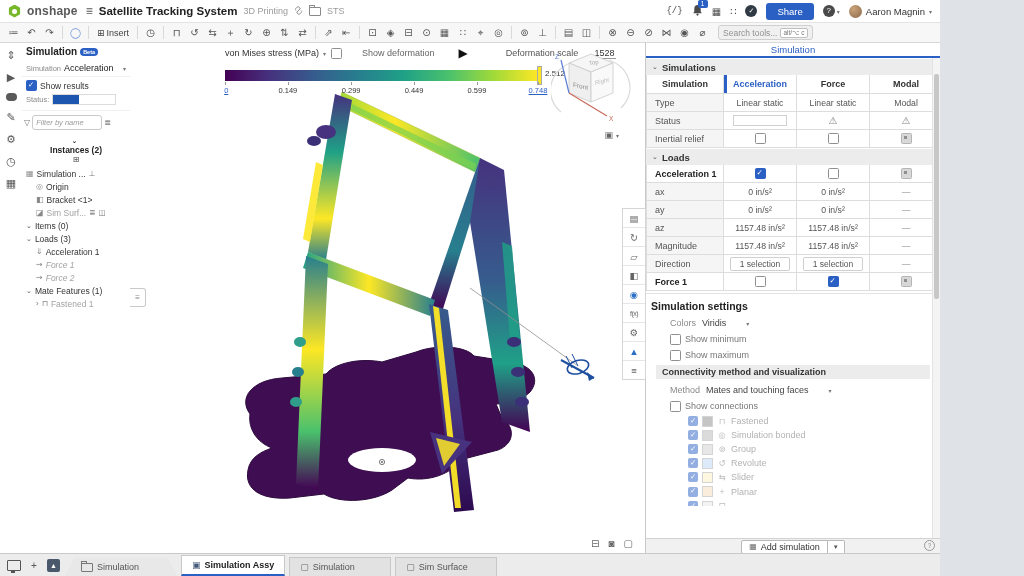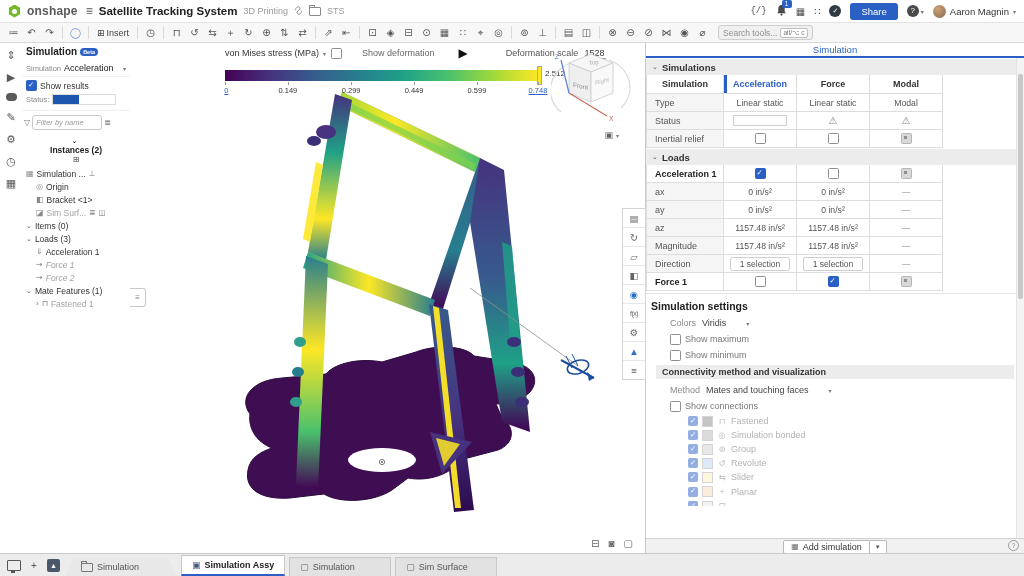--- a/index.html
+++ b/index.html
@@ -1,16 +1,16 @@
 <!DOCTYPE html>
 <html><head>
 <meta charset="utf-8">
 <style>
   html,body{margin:0;padding:0;background:#dfe2e6;}
-  .app{position:relative;width:1024px;height:576px;background:#fff;overflow:hidden;
+  .app{position:relative;width:940px;height:576px;background:#fff;overflow:hidden;
        font-family:"Liberation Sans","DejaVu Sans",sans-serif;-webkit-font-smoothing:antialiased;}
   
   .topbar{height:22px;display:flex;align-items:center;gap:6px;padding:0 8px;background:#fff;border-bottom:1px solid #e3e3e3;position:relative;z-index:9;}
   .logo-hex{width:13px;height:13px;background:#76b82a;clip-path:polygon(50% 0,93% 25%,93% 75%,50% 100%,7% 75%,7% 25%);position:relative;flex:0 0 auto;}
   .logo-hex::after{content:"";position:absolute;left:4px;top:4px;width:5px;height:5px;border-radius:50%;background:#fff;}
   .logo-text{font-size:12px;color:#5a5a5a;font-weight:600;letter-spacing:.2px;}
   .hamburger{font-size:12px;color:#555;margin-left:2px;}
   .doc-title{font-size:11.5px;font-weight:bold;color:#222;}
   .doc-sub{font-size:9px;color:#9a9a9a;}
   .tiny-ic{font-size:9px;color:#8a8a8a;}
@@ -70,21 +70,21 @@
   .tree-row .extra{font-size:7.5px;color:#777;}
   .tree-row.muted{color:#a3a3a3;}
   .tree-row.ital{font-style:italic;}
   
   .viewport{position:absolute;left:130px;top:0;bottom:0;width:515px;background:#fff;overflow:hidden;}
   .vp-head{position:absolute;top:4px;left:95px;display:flex;align-items:center;font-size:9px;color:#444;z-index:3;}
   .vp-dd{display:flex;align-items:center;gap:4px;color:#333;}
   .vp-chk{display:flex;align-items:center;gap:20px;margin-left:5px;color:#666;}
   .play{margin-left:24px;font-size:12px;color:#111;}
   .defscale{margin-left:38px;color:#555;text-align:center;}
-  .defval{margin-left:4px;color:#333;border-bottom:1px solid #999;padding:0 2px;}
+  .defval{margin-left:14px;color:#333;border-bottom:1px solid #999;padding:0 2px;}
   .colorbar{position:absolute;top:28px;left:95px;width:313px;height:11px;z-index:3;
     background:linear-gradient(90deg,#440154,#46327e,#365c8d,#277f8e,#1fa187,#4ac16d,#a0da39,#fde725);}
   .cb-notch{position:absolute;right:-3px;top:-3px;width:3px;height:17px;background:#fde725;outline:1px solid #aaa;}
   .cb-max{position:absolute;left:calc(100% + 7px);top:-1px;font-size:8px;color:#333;white-space:nowrap;}
   .cb-tick{position:absolute;top:12px;width:1px;height:3px;background:#999;}
   .cb-lab{position:absolute;top:16px;font-size:7.5px;color:#333;transform:translateX(-50%);white-space:nowrap;}
   .cb-lab.edit{color:#2a5fc4;text-decoration:underline;}
   .viewcube{position:absolute;top:6px;right:14px;z-index:3;}
   .cube-mini{position:absolute;top:88px;right:26px;z-index:3;font-size:9px;color:#666;display:flex;gap:3px;align-items:center;}
   .vp-handle{position:absolute;left:0;top:246px;width:15px;height:17px;background:#fff;border:1px solid #c9c9c9;border-left:none;border-radius:0 3px 3px 0;display:flex;align-items:center;justify-content:center;font-size:8px;color:#888;z-index:3;}
@@ -625,25 +625,25 @@
         </div>
 
       <div class="set-head">Simulation settings</div>
       <div class="set-row">
         <span class="lab">Colors</span>
         <span>Viridis</span>
         <span class="caret">▾</span>
       </div>
       <div class="chk-row">
         <span class="cb"></span>
-        <span>Show maximum</span>
+        <span>Show minimum</span>
       </div>
       <div class="chk-row">
         <span class="cb"></span>
-        <span>Show minimum</span>
+        <span>Show maximum</span>
       </div>
       <div class="set-bar">Connectivity method and visualization</div>
       <div class="set-row">
         <span class="lab">Method</span>
         <span>Mates and touching faces</span>
         <span class="caret">▾</span>
       </div>
       <div class="chk-row">
         <span class="cb"></span>
         <span>Show connections</span>

